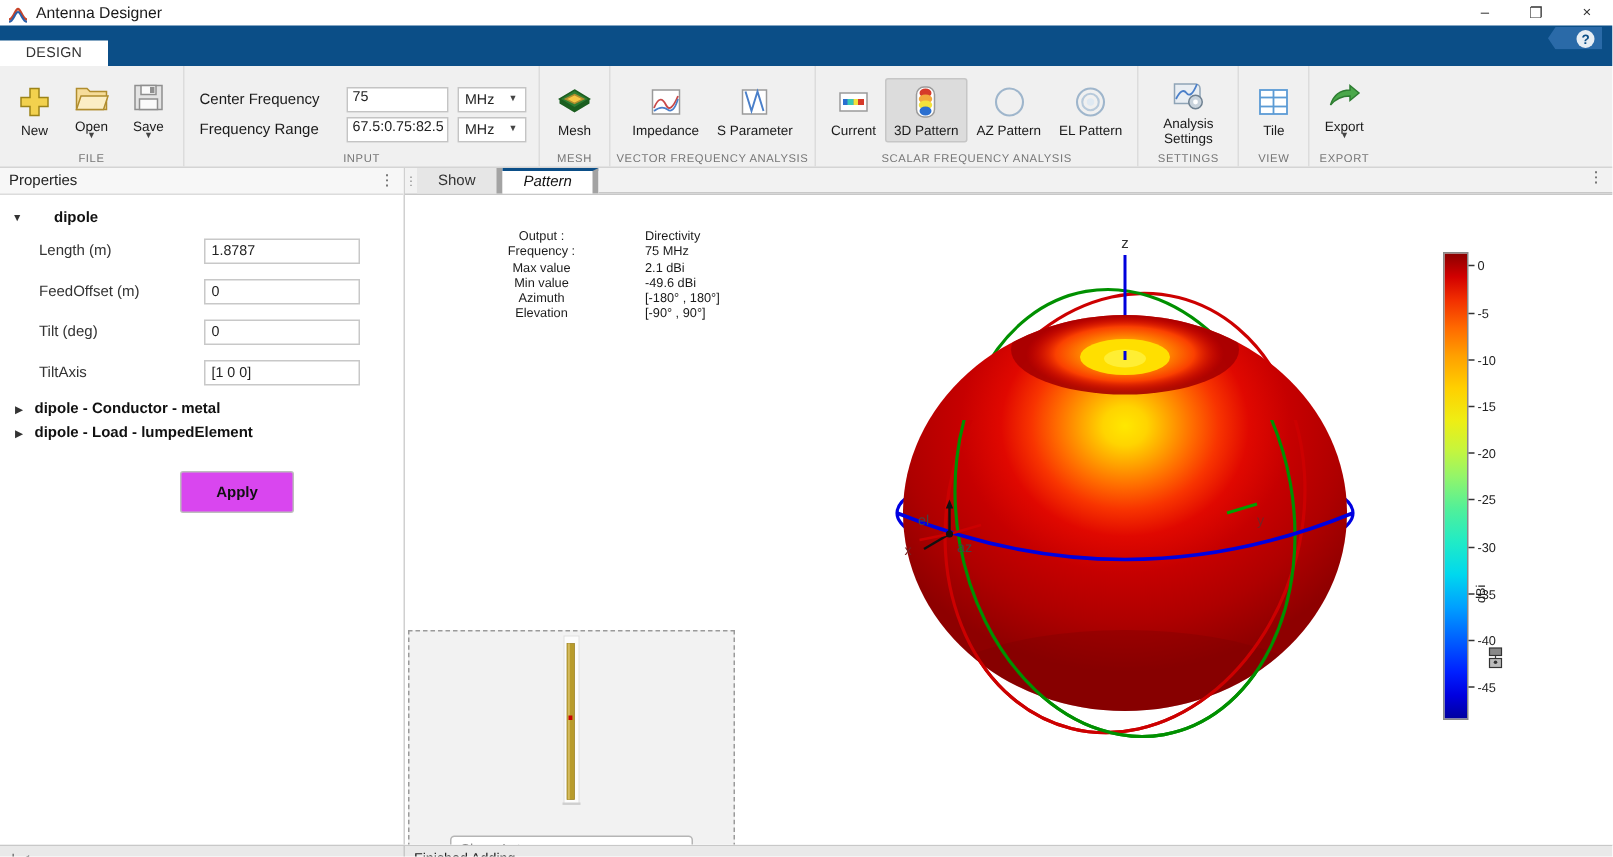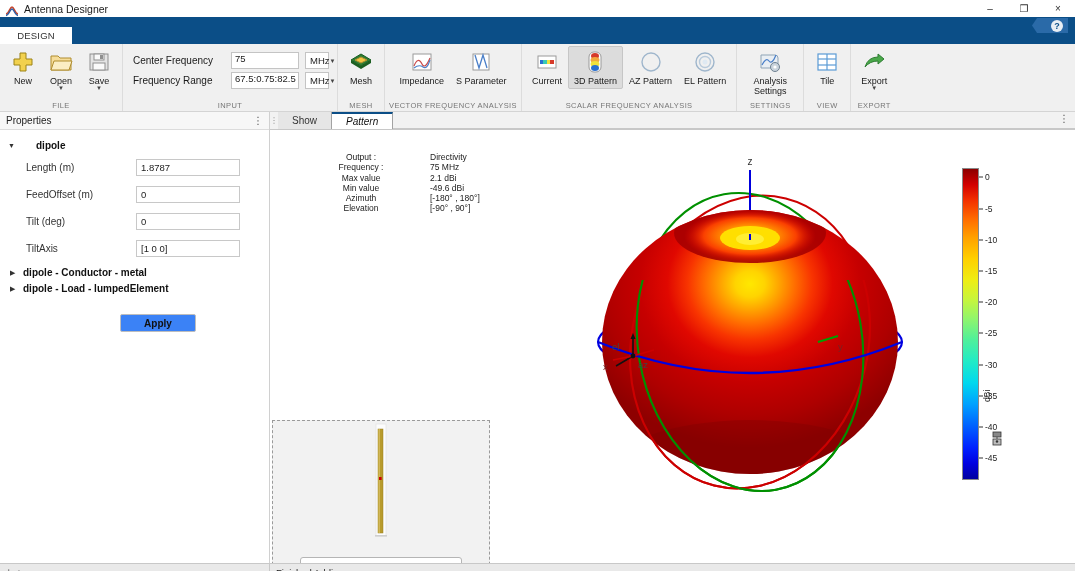--- a/index.html
+++ b/index.html
@@ -62,21 +62,21 @@
     position: relative;
   }
   .rgroup {
     display: flex; flex-direction: column; align-items: center;
     justify-content: space-between;
     padding: 2px 4px 0 4px;
     border-right: 1px solid #dcdcdc;
     position: relative;
   }
   .rgroup:last-child { border-right: none; }
-  .rgroup-body { display: flex; align-items: flex-start; height: 54px; }
+  .rgroup-body { display: flex; align-items: center; height: 54px; }
   .rgroup-label {
     font-size: 7.5px; color: #767676; letter-spacing: .4px;
     text-align: center; padding-bottom: 1px; white-space: nowrap;
   }
   .rbtn {
     display: flex; flex-direction: column; align-items: center;
     padding: 2px 5px; min-width: 38px; cursor: default;
     border: 1px solid transparent; border-radius: 2px;
   }
   .rbtn.active { background: #dcdcdc; border: 1px solid #c6c6c6; }
@@ -90,21 +90,21 @@
 
   
   .input-rows { display: flex; flex-direction: column; gap: 3px; padding: 6px 4px 0 6px; }
   .irow { display: flex; align-items: center; gap: 6px; }
   .irow .ilabel { font-size: 10px; color: #1a1a1a; width: 92px; }
   .itext {
     width: 68px; height: 17px; border: 1px solid #c4c4c4; background: #fff;
     font-size: 9.5px; color: #222; padding: 0 3px; font-family: "Liberation Sans", sans-serif;
   }
   .icombo {
-    width: 24px; height: 17px; border: 1px solid #c4c4c4; background: #fff;
+    width: 46px; height: 17px; border: 1px solid #c4c4c4; background: #fff;
     font-size: 9.5px; color: #222; display: flex; align-items: center;
     padding-left: 4px; position: relative;
   }
   .icombo .cv { flex: 1; }
   .icombo .arr { font-size: 6px; color: #444; padding-right: 5px; }
 
   
   .workspace { display: flex; height: 451px; background: #ffffff; }
 
   
@@ -125,37 +125,37 @@
   .prow { display: flex; align-items: center; margin-bottom: 10px; }
   .prow .plabel { font-size: 10px; color: #333; width: 128px; padding-left: 18px;}
   .prow .pfield {
     width: 104px; height: 17px; border: 1px solid #c8c8c8; background: #fff;
     font-size: 9.5px; color: #222; padding: 0 4px; display: flex; align-items: center;
   }
   .sub-node { display: flex; align-items: center; gap: 5px; margin-bottom: 5px; padding-left: 2px;}
   .sub-node .sl { font-size: 10px; font-weight: bold; color: #111; }
   .apply-wrap { display: flex; justify-content: center; margin-top: 20px; }
   .apply-btn {
-    width: 76px; height: 18px; background: #3b82f6; border: 1px solid #bdbdbd;
+    width: 76px; height: 28px; background: #d946ef; border: 1px solid #bdbdbd;
     border-radius: 2px; font-size: 10px; color: #111; font-weight: bold;
     display: flex; align-items: center; justify-content: center; margin-left: 45px;
   }
 
   
   .content { flex: 1; display: flex; flex-direction: column; background: #fff; position: relative;}
   .doc-tabs {
     height: 18px; background: #f2f2f2; border-bottom: 1px solid #c8c8c8;
     display: flex; align-items: stretch; position: relative;
   }
   .doc-tabs .grip { width: 8px; display:flex; align-items:center; justify-content:center;
     font-size: 8px; color:#888; line-height:6px;}
   .dtab {
     padding: 0 14px; font-size: 10px; color: #333;
     display: flex; align-items: center; background: #e6e6e6;
-    border-right: 1px solid #a3a3a3;
+    border-right: 4px solid #a3a3a3;
   }
   .dtab.sel { background: #ffffff; color: #111; border-top: 2px solid #0b4e87; font-style: italic; }
   .dtab-filler { flex: 1; background: #f2f2f2; border-bottom: 1px solid #c8c8c8;}
   .doc-kebab { position: absolute; right: 6px; top: 3px; font-size: 10px; color: #555; line-height:7px;}
 
   .canvas { flex: 1; position: relative; background: #ffffff; overflow: hidden; }
 
   
   .outbox {
     position: absolute; left: 60px; top: 22px;

